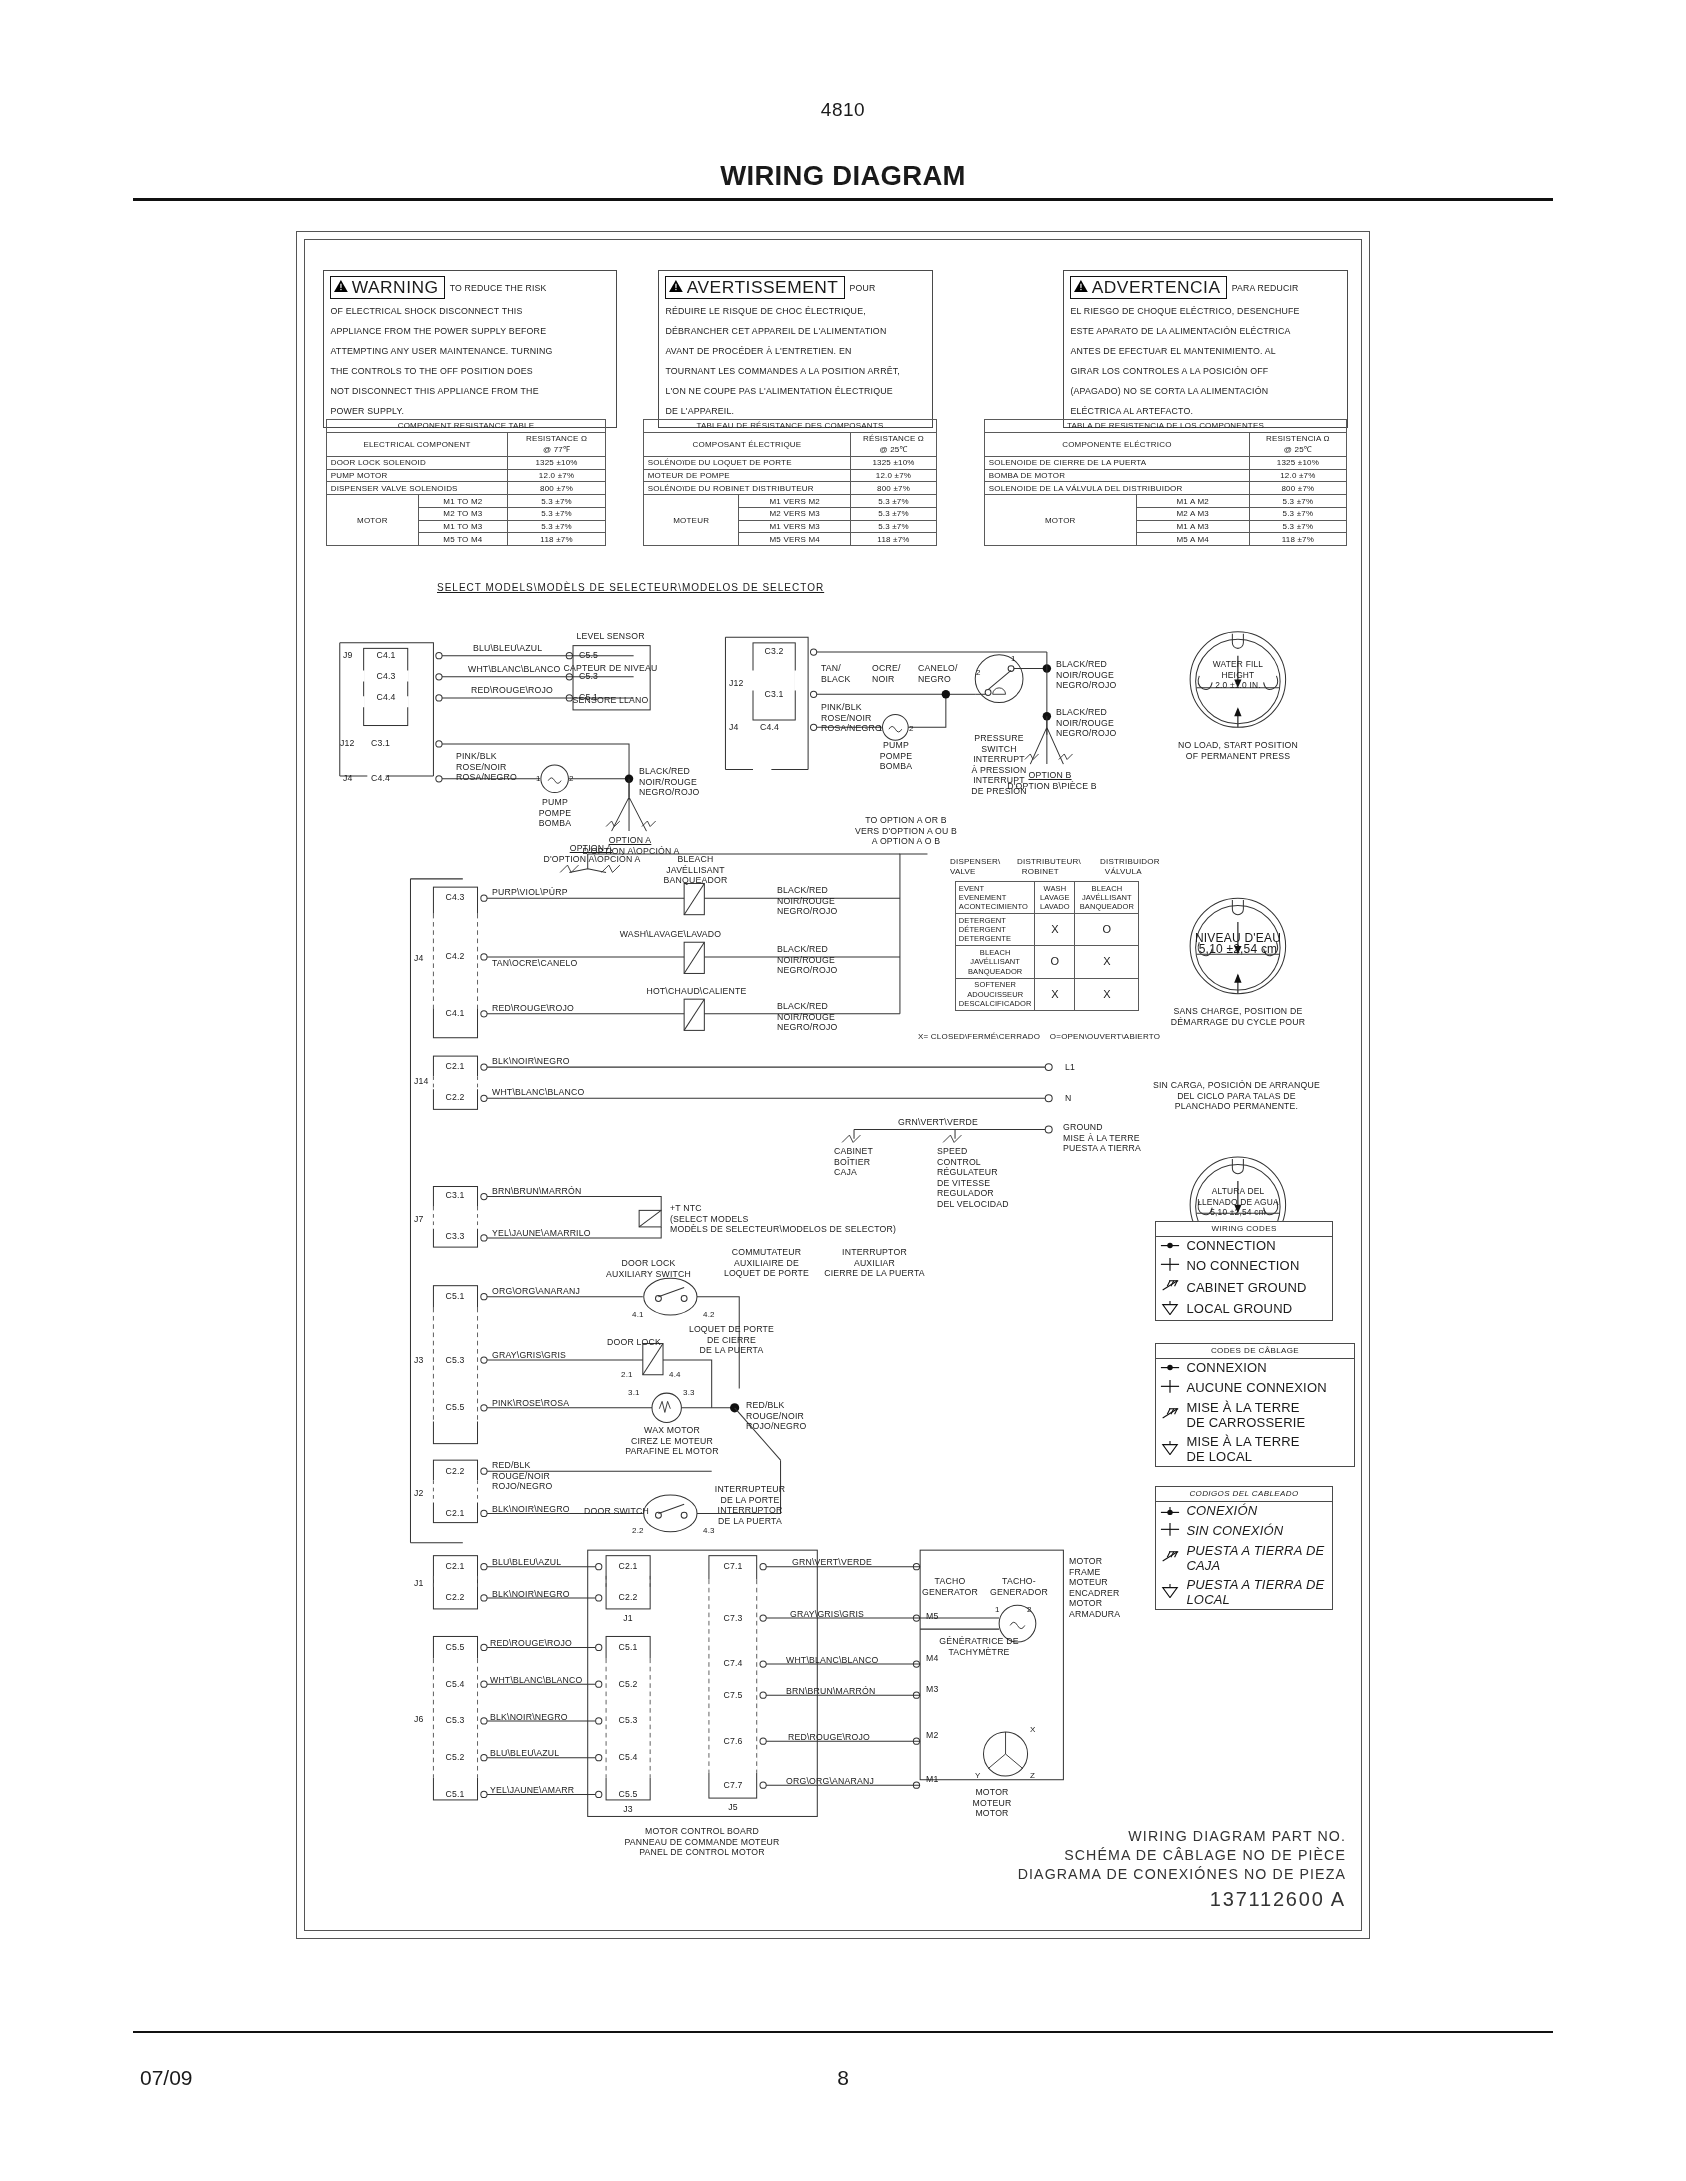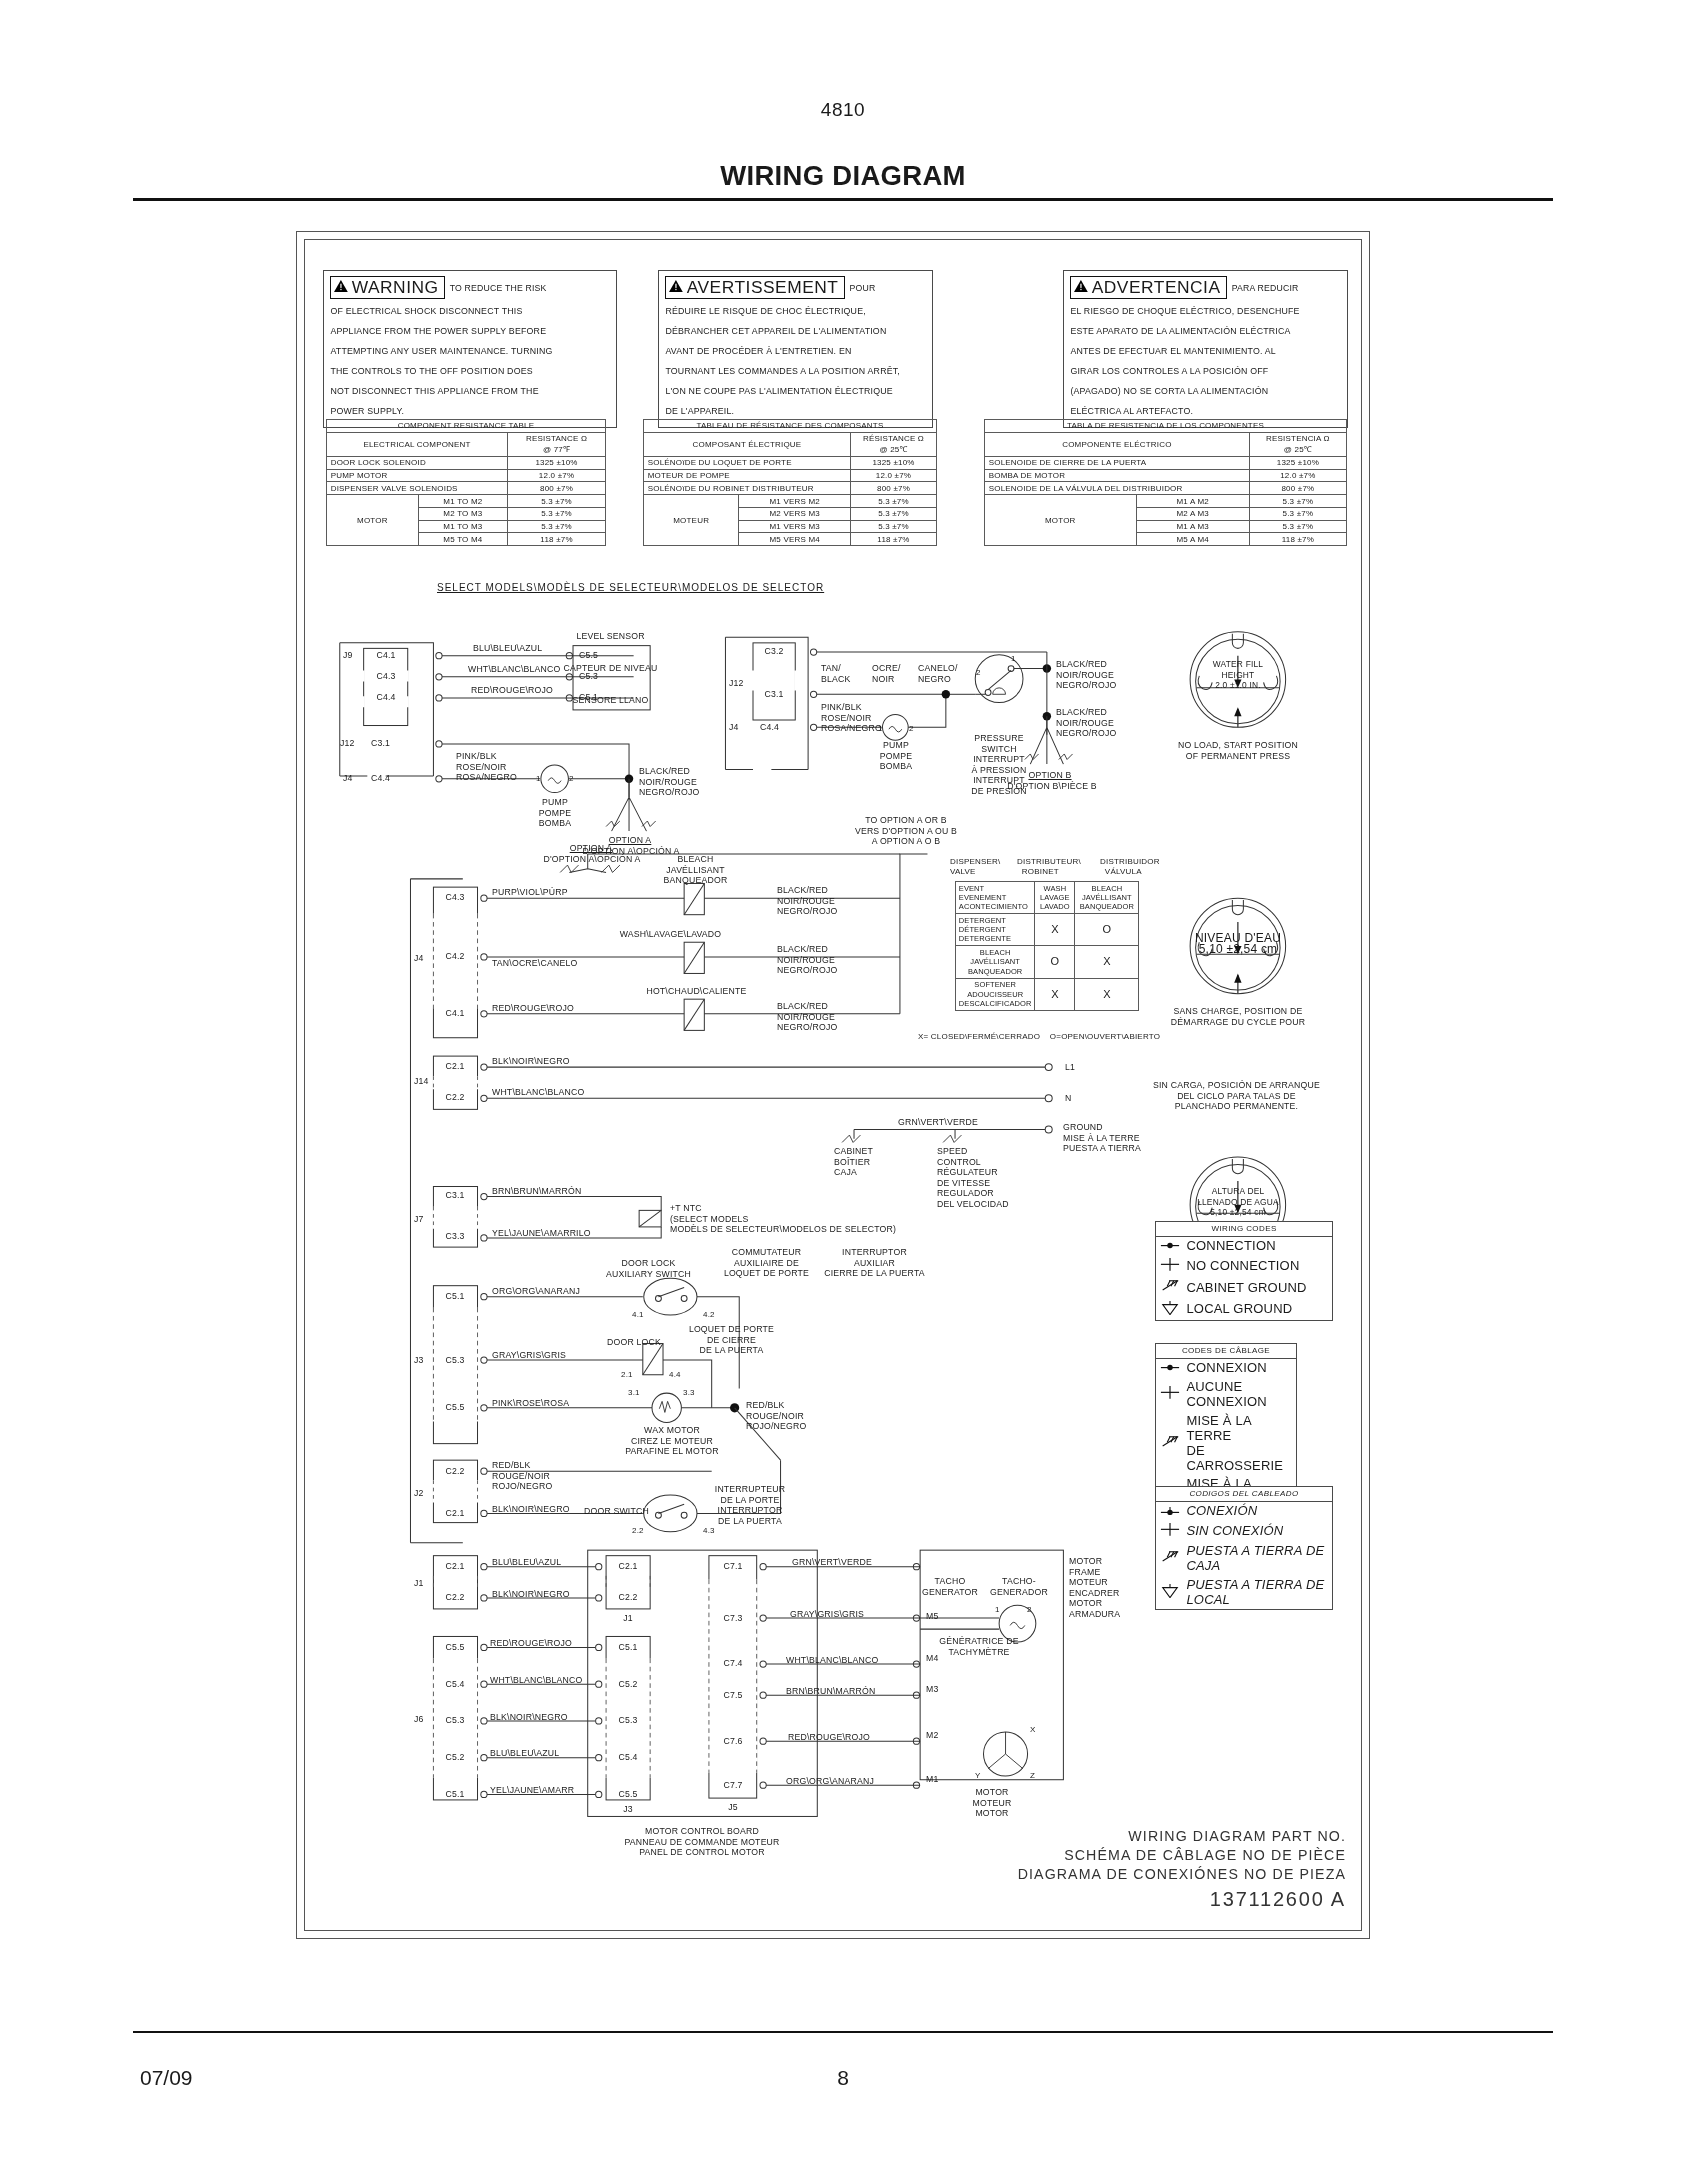--- a/index.html
+++ b/index.html
@@ -904,21 +904,21 @@
                 <line x1="11" y1="1" x2="11" y2="5" stroke="#111" stroke-width="1.2"></line>
                 <polygon points="3,5 19,5 11,16" fill="none" stroke="#111" stroke-width="1.2"></polygon>
               </svg>
         </td>
         <td style="white-space:pre-line">LOCAL GROUND</td>
       </tr>
     </tbody>
       </table>
   </div>
 
-  <div class="abs wcbox" style="left:1155px; top:1343px; width:142px;">
+  <div class="abs wcbox" style="left:1155px; top:1343px; width:200px;">
     <div class="wchead">CODES DE CÂBLAGE</div>
     <table class="wc">
       <tbody>
           <tr>
         <td class="wcsym">
           <svg width="20" height="9.2" viewBox="0 0 22 10">
                 <line x1="1" y1="5" x2="21" y2="5" stroke="#111" stroke-width="1.3"></line>
                 <circle cx="11" cy="5" r="3" fill="#111"></circle>
               </svg>
         </td>

